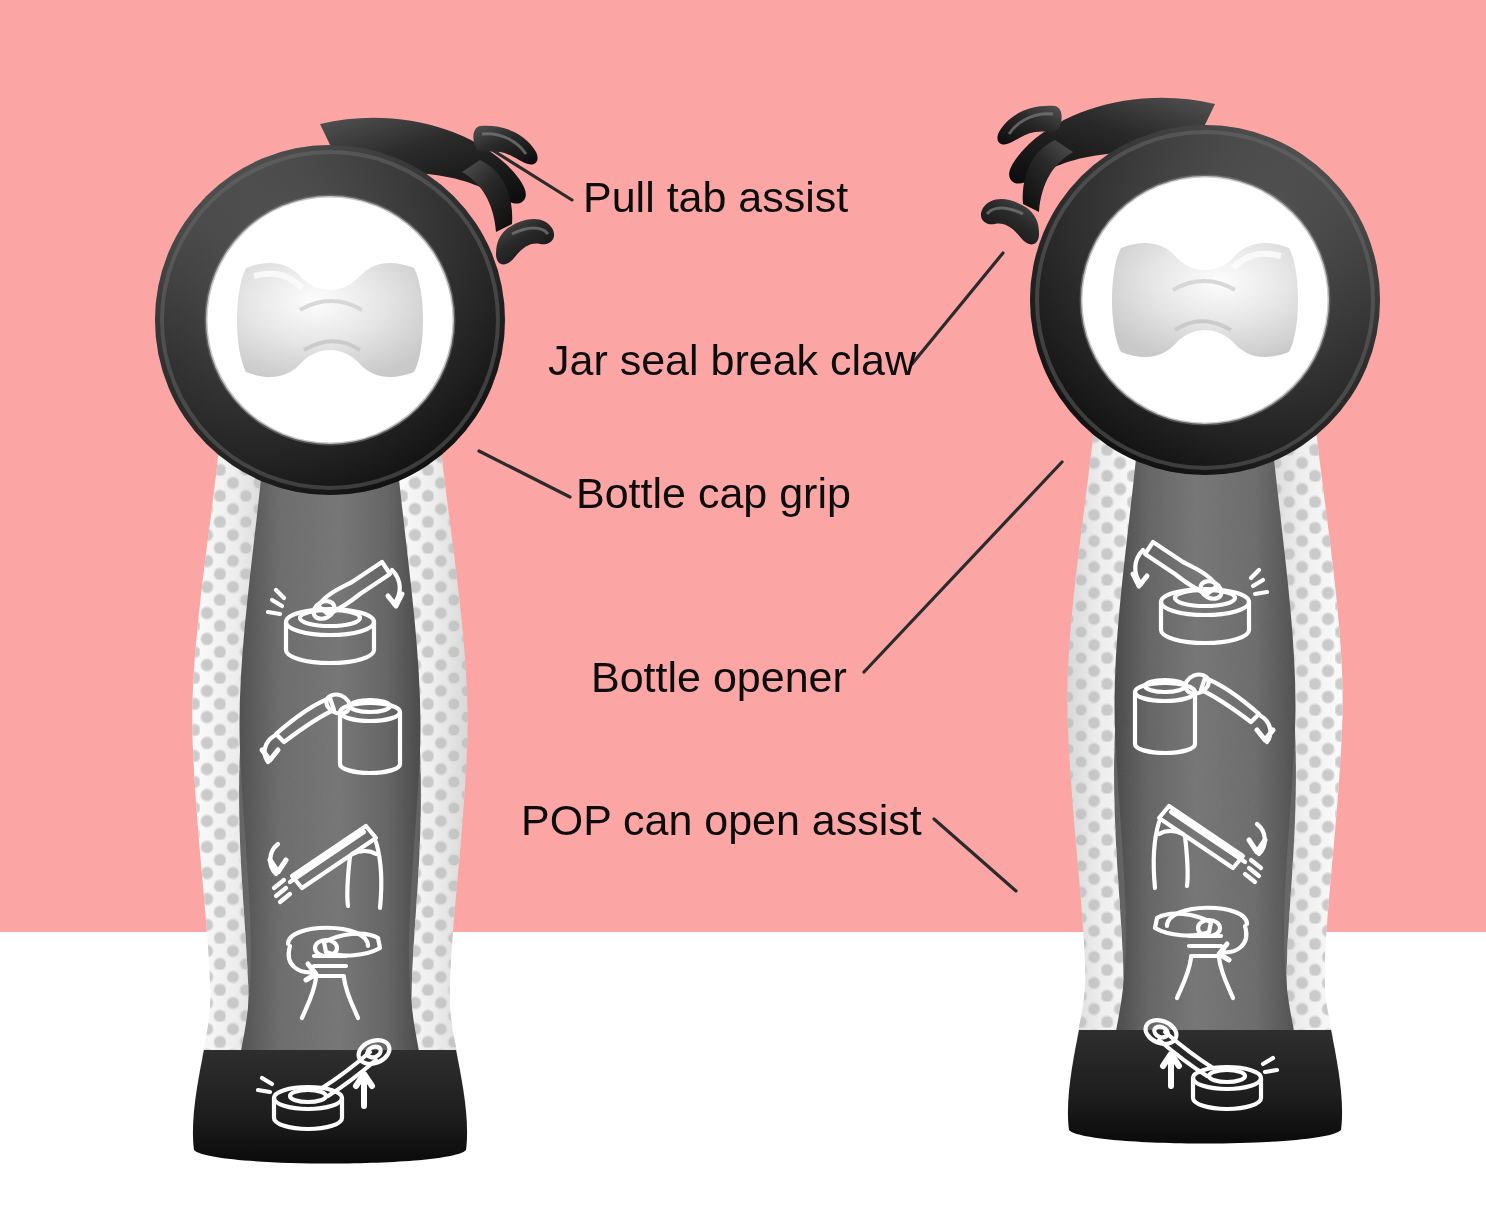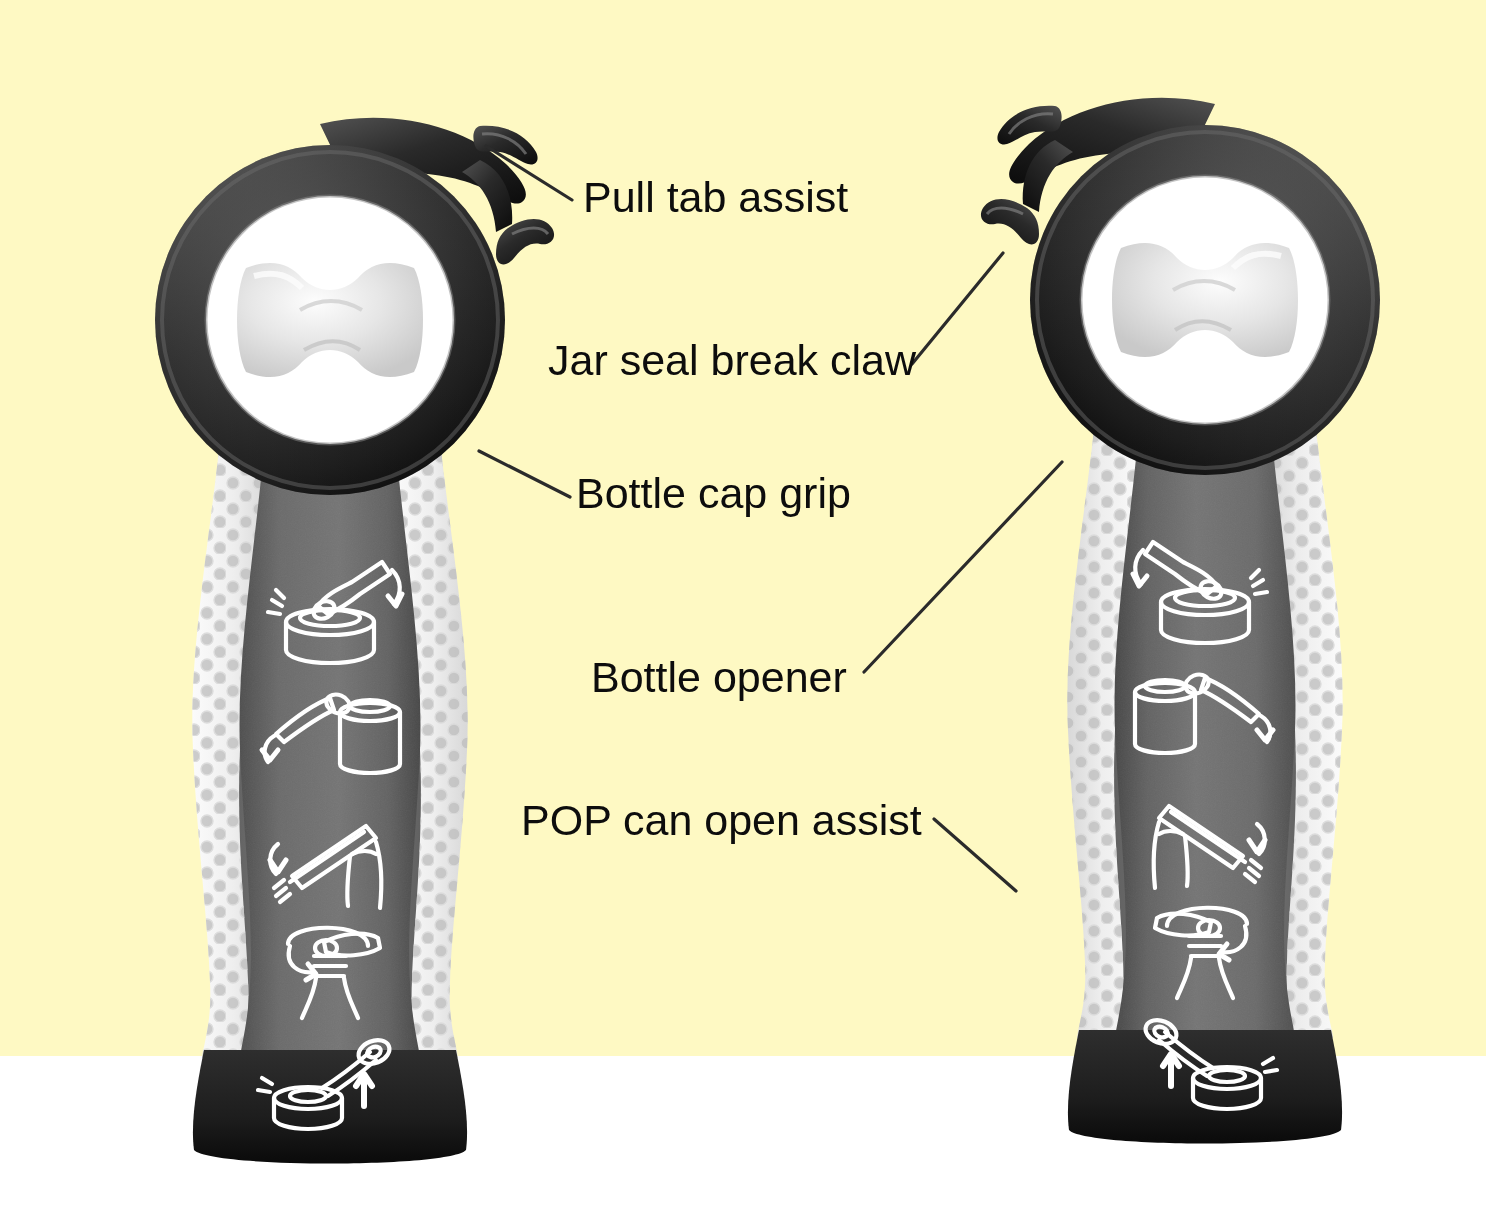--- a/index.html
+++ b/index.html
@@ -2,21 +2,21 @@
 <html><head>
 <meta charset="utf-8">
 <title>Multi-Function Opener Annotated Product Diagram</title>
 <style>
   html,body{margin:0;padding:0;background:#ffffff;}
   body{
     width:1486px;height:1212px;
     font-family:"Liberation Sans","DejaVu Sans",sans-serif;
     overflow:hidden;position:relative;
   }
-  #stage{position:absolute;left:0;top:0;width:1486px;height:1056px;background:#fef9c3;}
+  #stage{position:absolute;left:0;top:0;width:1486px;height:932px;background:#fca5a5;}
   #stage svg{display:block;width:1486px;height:1212px;}
 
   .callout-text{
     font-family:"Liberation Sans","DejaVu Sans",sans-serif;
     font-size:43px;
     fill:#0d0d0d;
     dominant-baseline:alphabetic;
     white-space:pre;
   }
   .leader{stroke:#2b2b2b;stroke-width:3.2;fill:none;stroke-linecap:round;}

